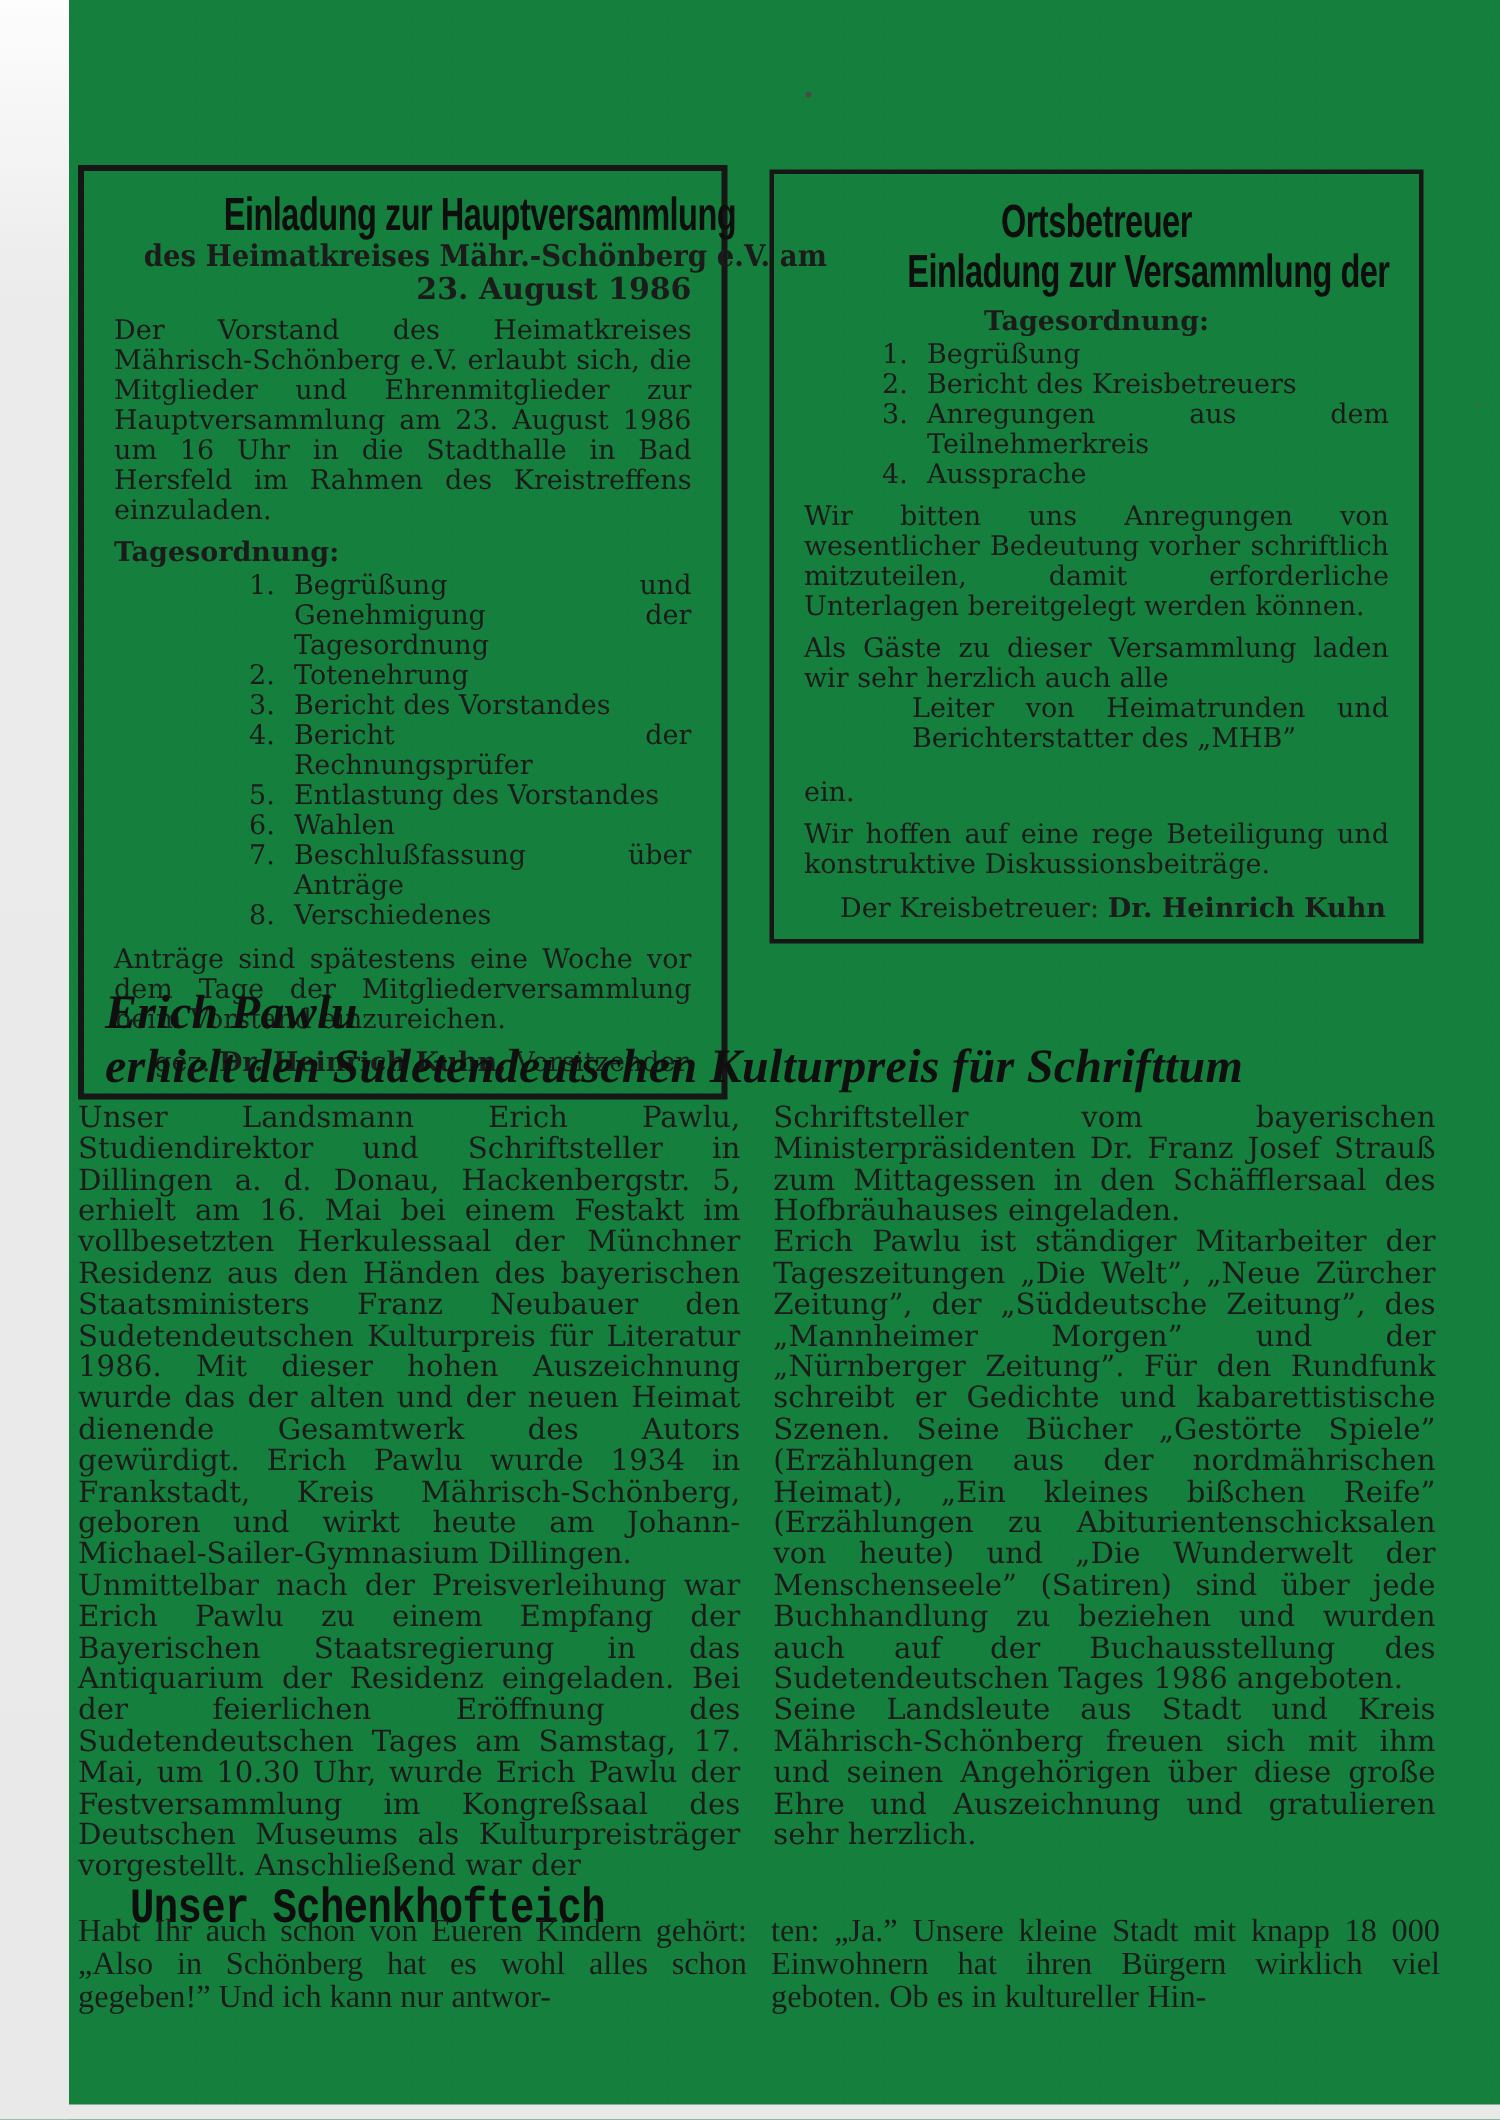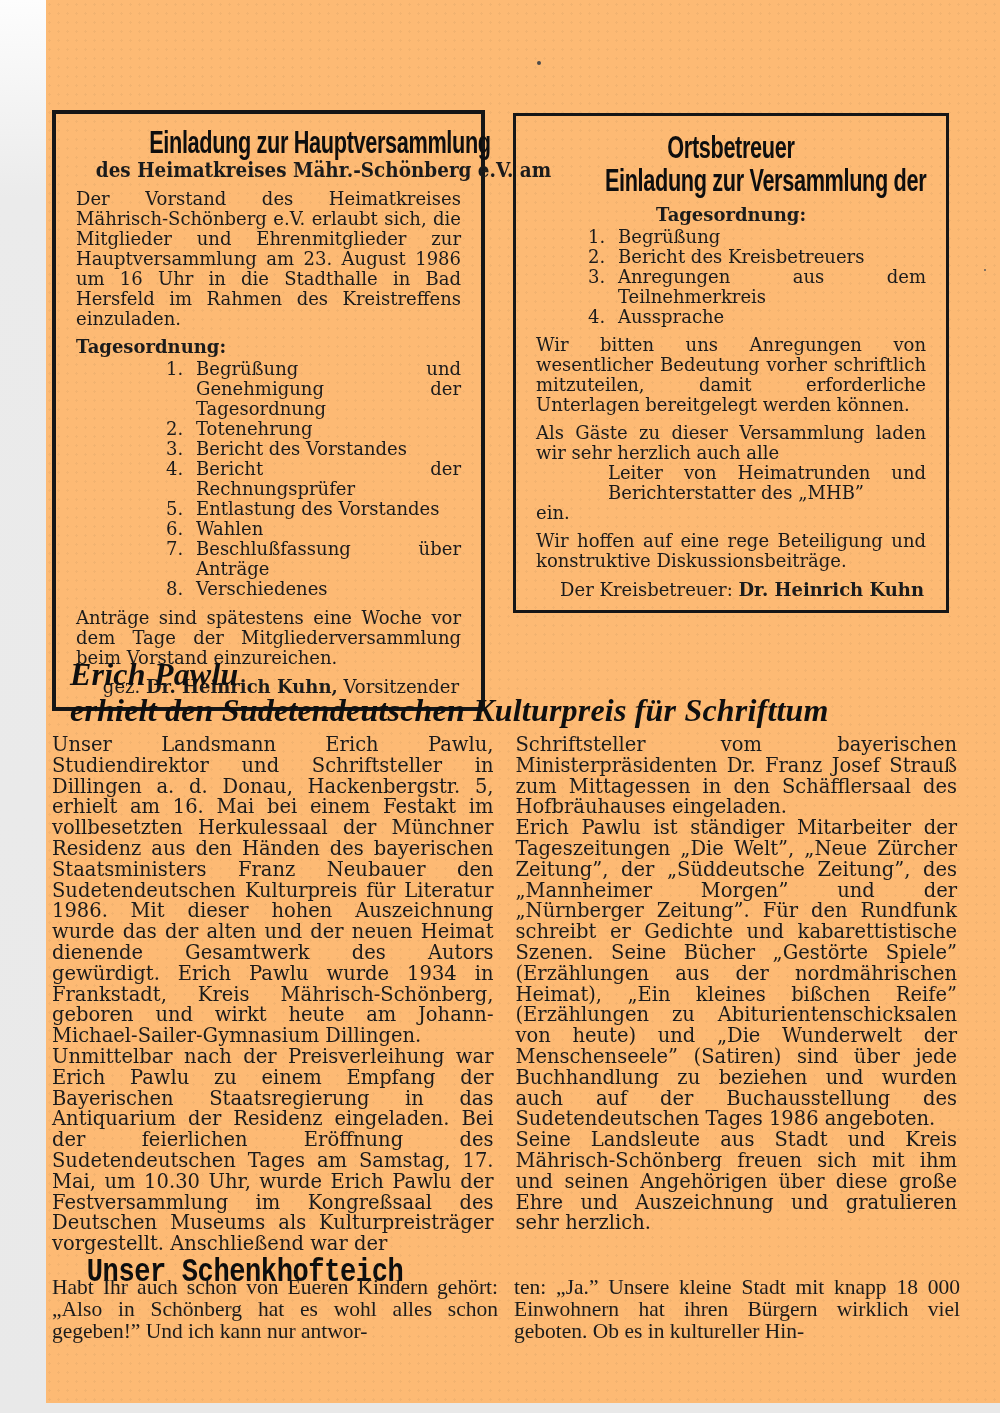--- a/index.html
+++ b/index.html
@@ -1,18 +1,18 @@
 <!DOCTYPE html>
 <html lang="de"><head>
 <meta charset="utf-8">
 <style>
   html,body { margin:0; padding:0; background:#d9d9d9; }
   .page {
     position:relative; width:1000px; height:1413px;
-    background:#fdba74; color:#1b1b1b; overflow:hidden;
+    background:#15803d; color:#1b1b1b; overflow:hidden;
     font-family:"DejaVu Serif", serif;
   }
   .page::before {
     content:""; position:absolute; inset:0; pointer-events:none;
     background-image:radial-gradient(rgba(40,40,40,0.05) 1px, transparent 1.3px);
     background-size:9px 9px;
   }
   .edge-left {
     position:absolute; left:0; top:0; width:46px; height:100%;
     background:linear-gradient(#fdfdfd 0%, #ebebeb 14%, #e9e9e9 100%);
@@ -42,21 +42,21 @@
   .agenda-label { margin:8px 0 0; font-weight:bold; }
   .agenda-label.centered { text-align:center; }
   .agenda { margin:2px 0 0; }
   .agenda-l { margin-left:90px; }
   .agenda-r { margin-left:52px; }
   .agenda-item { display:flex; }
   .agenda-num { flex:none; width:30px; }
   .agenda-text { flex:1; text-align:justify; }
   .note { margin:9px 0 0; text-align:justify; }
   .plain { margin:8px 0 0; text-align:justify; }
-  .invitee { margin:0 0 0 72px; text-align:justify; }
+  .invitee { margin:0 0 16px 72px; text-align:justify; }
   .sig { margin:9px 2px 0 0; text-align:right; }
   .sig b { font-weight:bold; }
 
   
   .headline {
     position:absolute; left:70px; top:656px; width:910px;
     font-family:Liberation Serif, serif; font-weight:bold; font-style:italic;
     font-size:32px; line-height:36px; color:#0f0f0f; letter-spacing:0.2px;
   }
   .article-cols {
@@ -84,20 +84,21 @@
 <body>
 
 <div class="page">
   <div class="edge-left"></div>
   <div class="edge-bottom"></div>
   <div class="speck" style="left:537px; top:61px;"></div>
 
   <section class="box box-l">
     <h2 class="box-title"><span class="squeeze">Einladung zur Hauptversammlung</span></h2>
     <div class="box-subtitle"><span class="squeeze">des Heimatkreises Mähr.-Schönberg e.V. am</span></div>
+    <div class="box-subtitle"><span>23. August 1986</span></div>
     <p class="intro">Der Vorstand des Heimatkreises Mährisch-Schönberg e.V. erlaubt sich, die Mitglieder und Ehrenmitglieder zur Hauptversammlung am 23. August 1986 um 16 Uhr in die Stadthalle in Bad Hersfeld im Rahmen des Kreistreffens einzuladen.</p>
     <p class="agenda-label">Tagesordnung:</p>
     <div class="agenda agenda-l">
       <div class="agenda-item">
           <span class="agenda-num">1.</span>
           <span class="agenda-text">Begrüßung und Genehmigung der Tagesordnung</span>
         </div>
       <div class="agenda-item">
           <span class="agenda-num">2.</span>
           <span class="agenda-text">Totenehrung</span>

